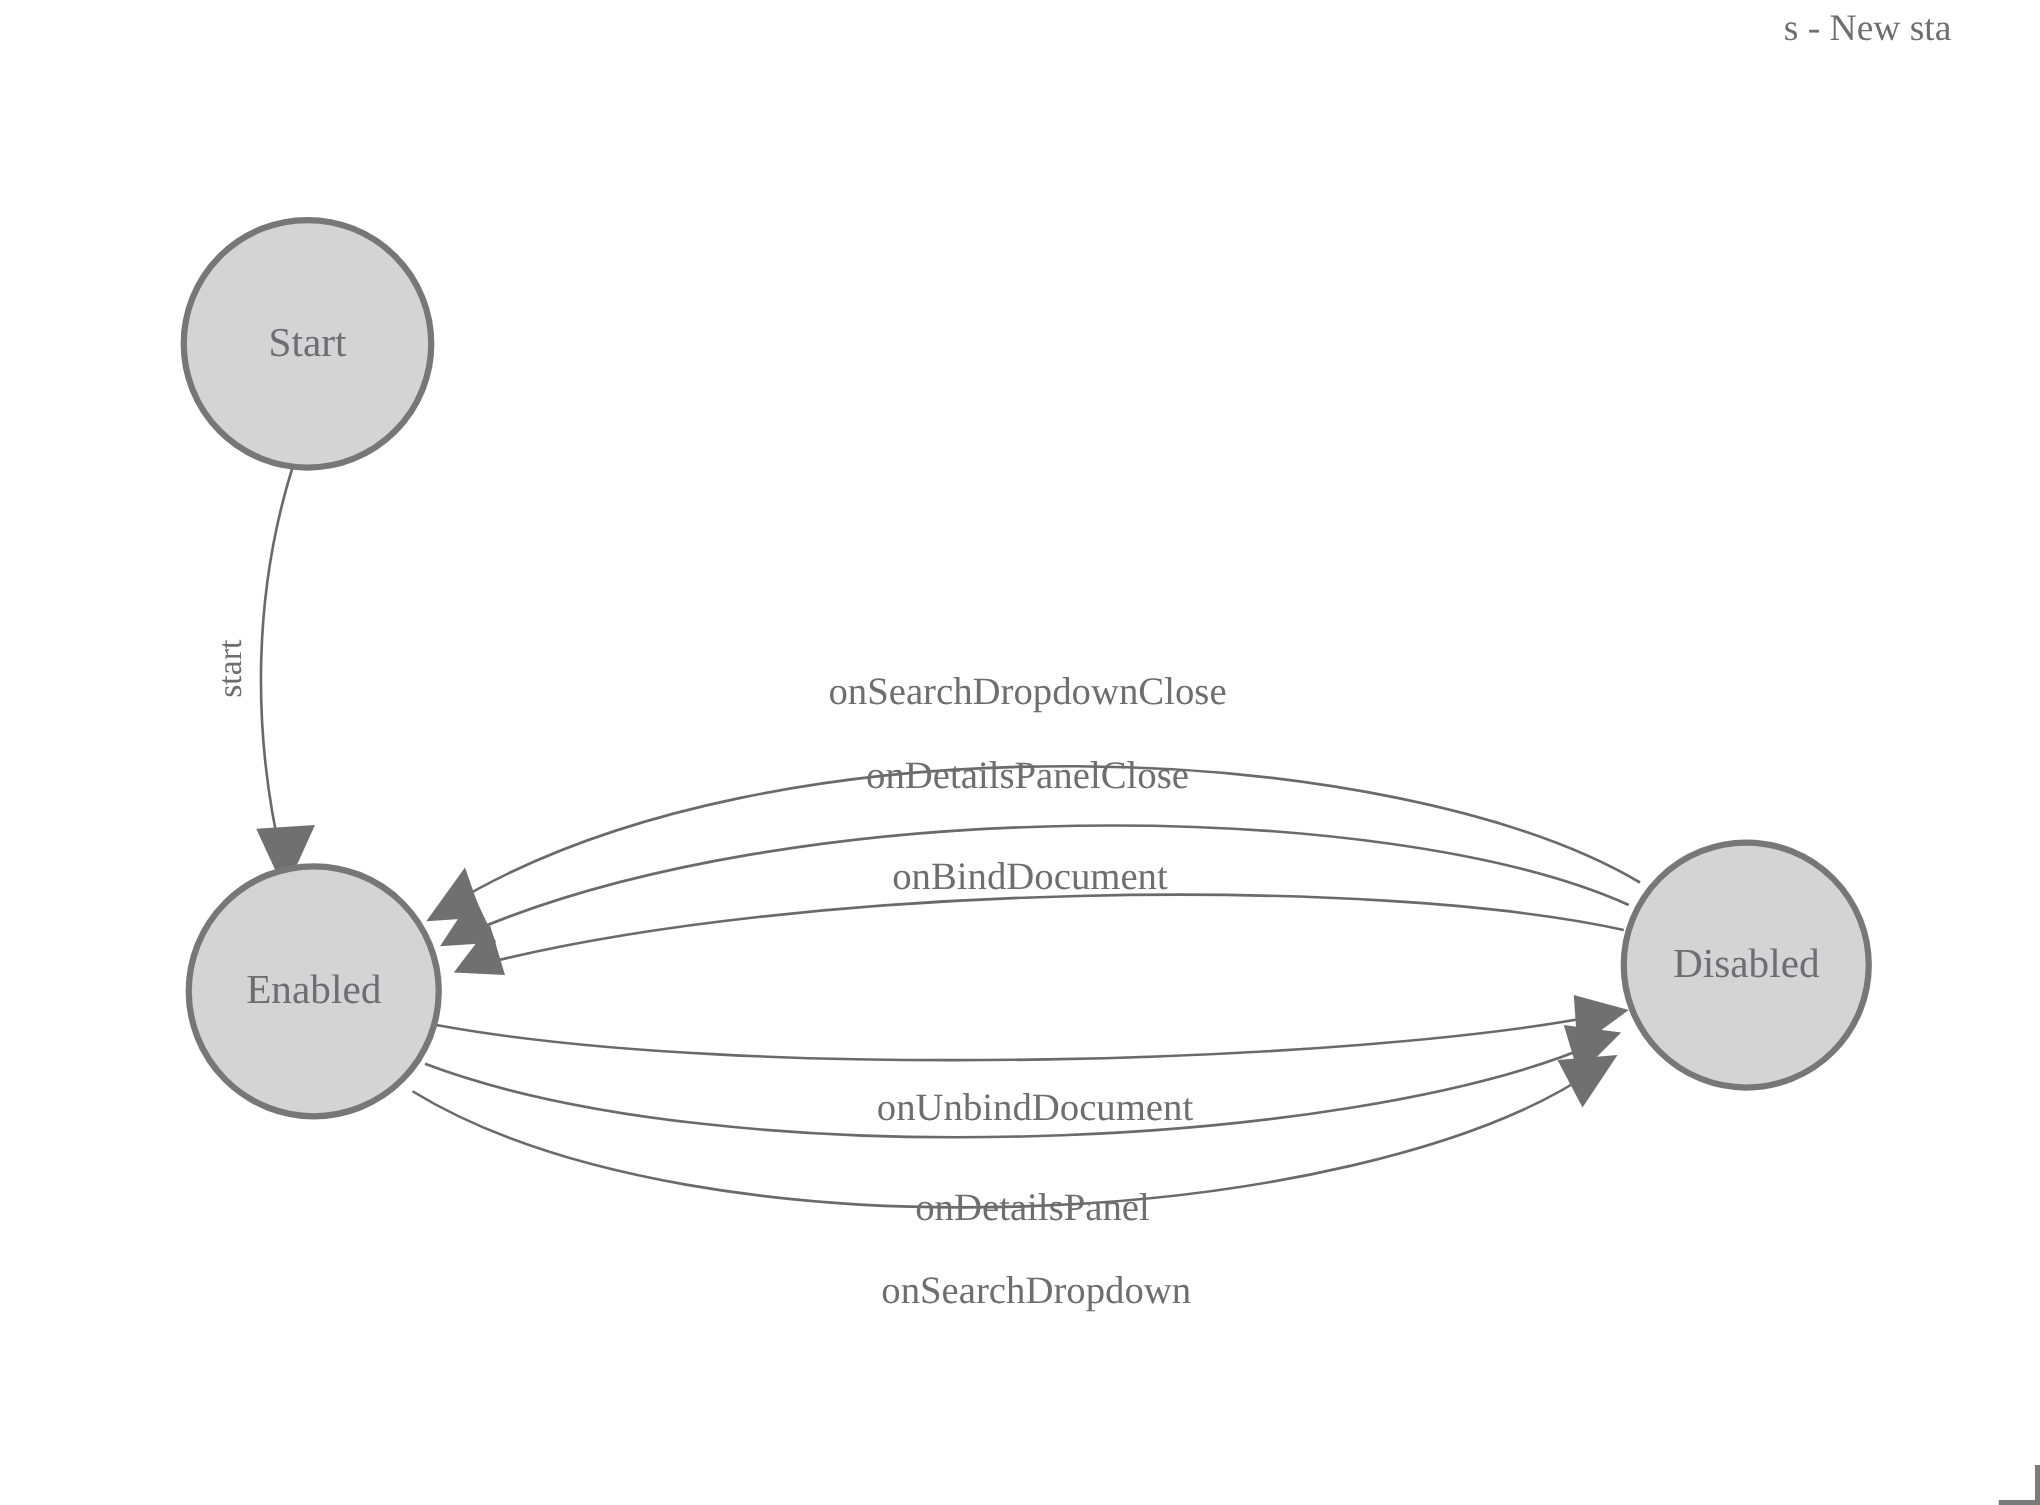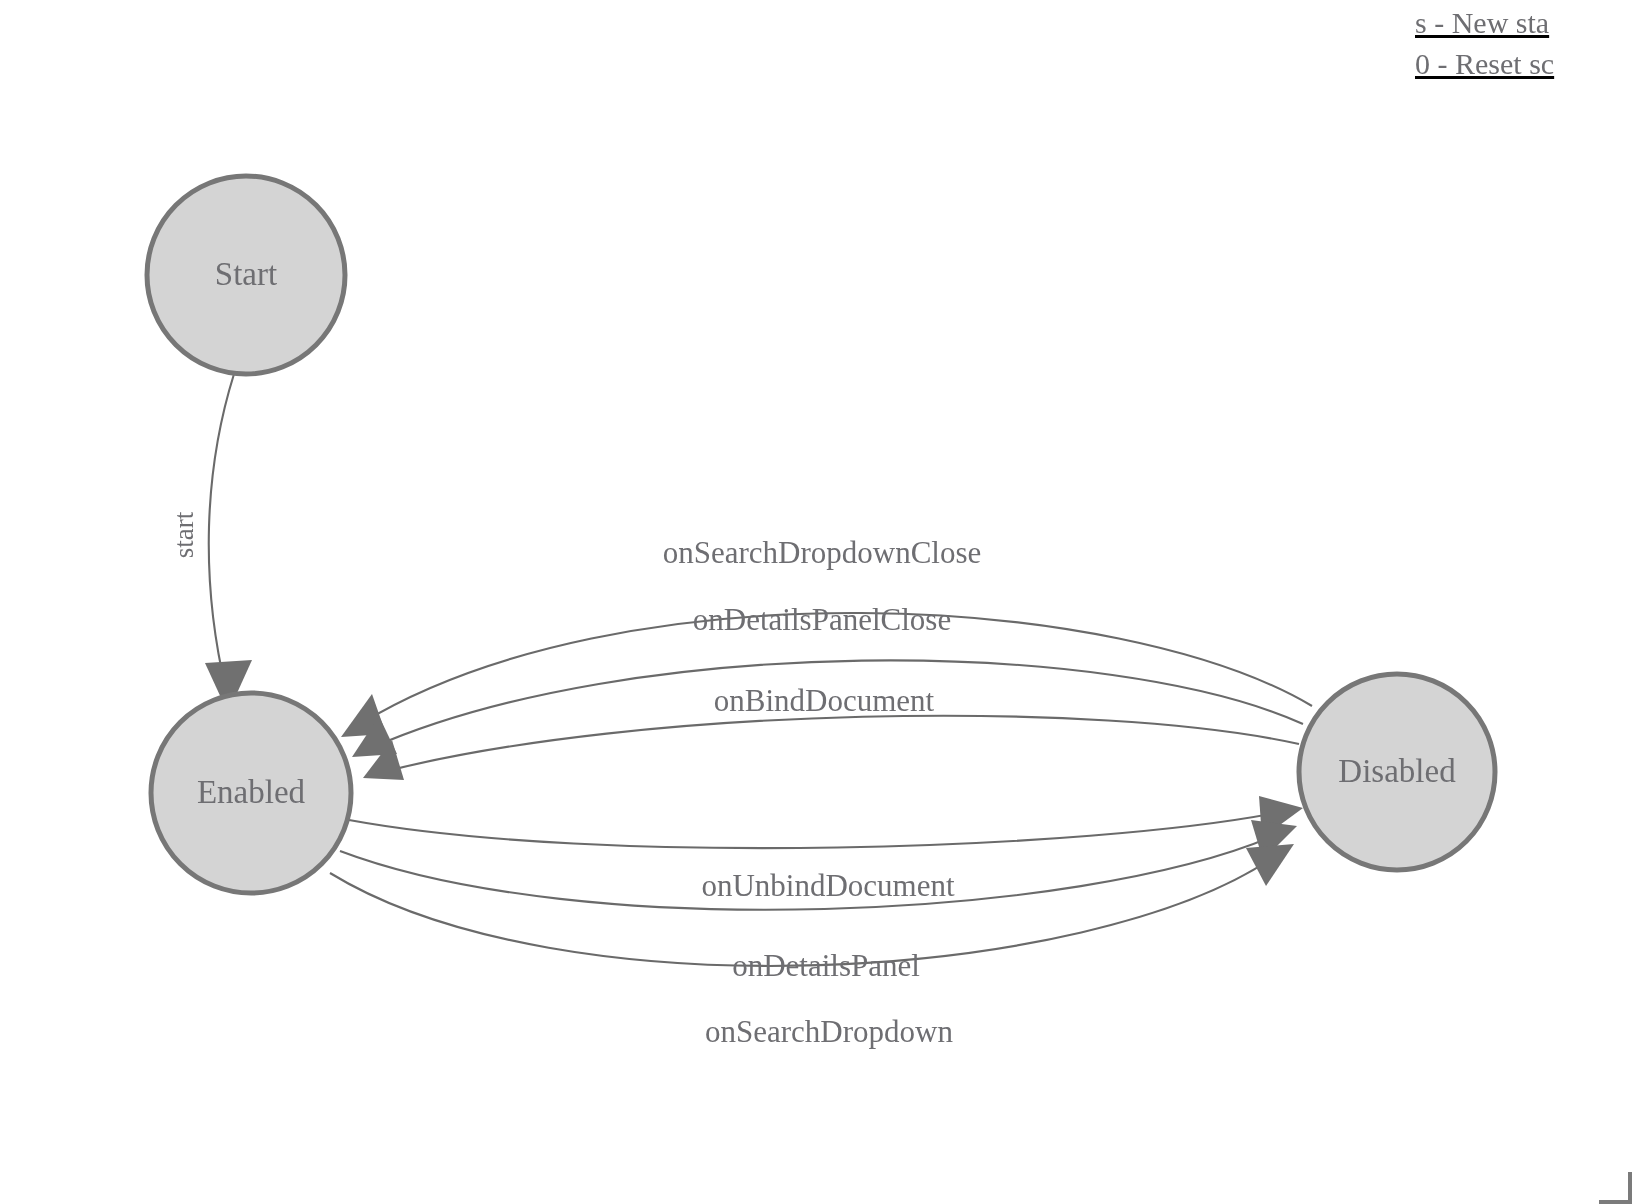--- a/index.html
+++ b/index.html
@@ -57,27 +57,26 @@
     text-anchor: middle;
   }
   .start-edge-label {
     fill: #6e6e72;
     font-family: "Liberation Serif", "DejaVu Serif", serif;
     font-size: 27px;
     text-anchor: middle;
   }
   .legend {
     position: absolute;
-    right: 12px;
+    right: 0;
     top: 0;
     width: 205px;
     overflow: hidden;
     padding-top: 2px;
     pointer-events: none;
-    text-decoration: underline;
   }
   .legend-line {
     color: #6e6e72;
     font-family: "Liberation Serif", "DejaVu Serif", serif;
     font-size: 30px;
     line-height: 41px;
     white-space: nowrap;
   }
   .corner-bracket-v {
     position: absolute;
@@ -164,19 +163,18 @@
     <text class="edge-label" x="828" y="896">onUnbindDocument</text>
 
     <text class="edge-label" x="826" y="976">onDetailsPanel</text>
 
     <text class="edge-label" x="829" y="1042">onSearchDropdown</text>
 
   </svg>
 
   <div class="legend">
     <div class="legend-line">s - New sta</div>
-    <div class="legend-line">0 - Reset sc</div>
   </div>
 
   <div class="corner-bracket-v"></div>
   <div class="corner-bracket-h"></div>
 
 </div>
 
 </body></html>

